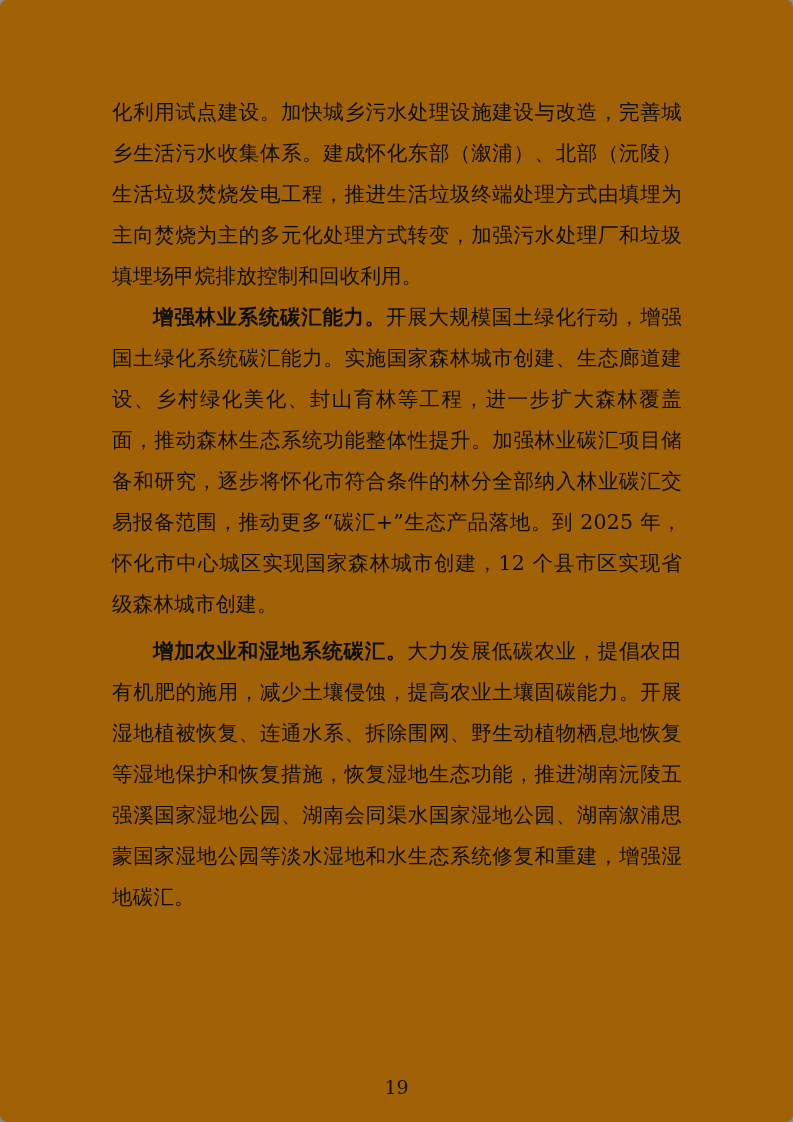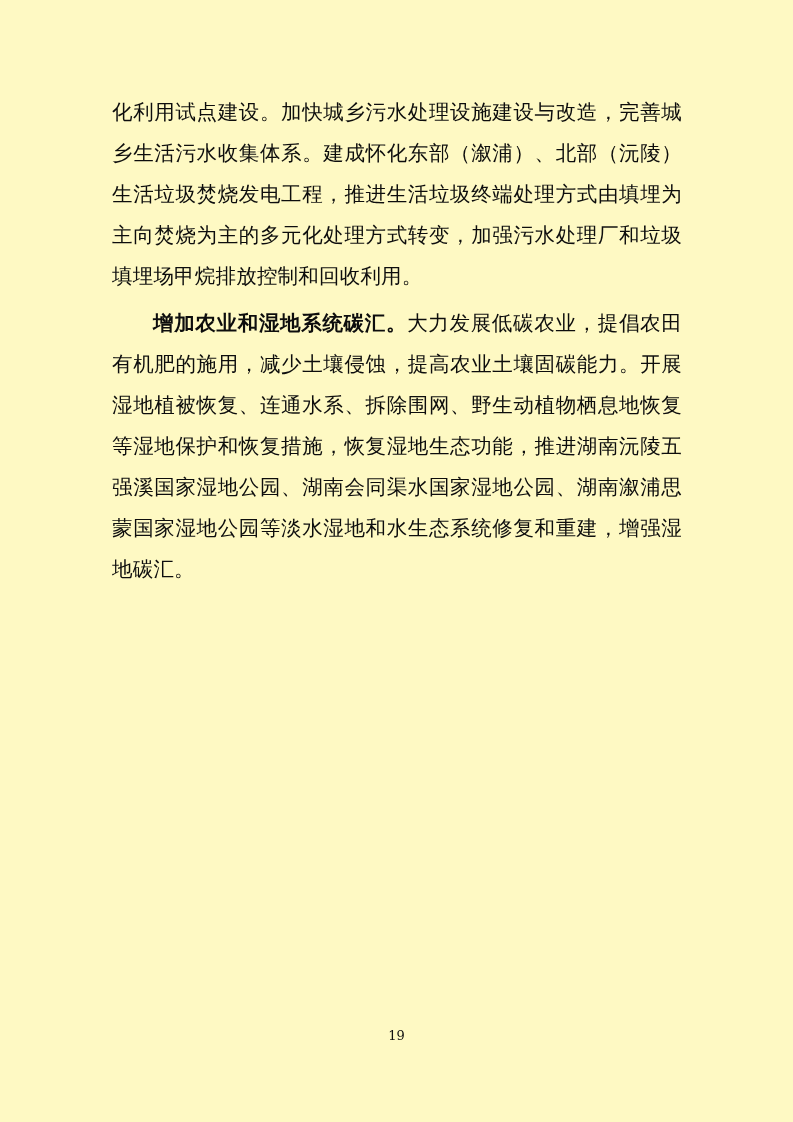--- a/index.html
+++ b/index.html
@@ -4,24 +4,25 @@
 <style>
   html, body {
     margin: 0;
     padding: 0;
     background: #8a8a8a;
   }
   .page {
     position: relative;
     width: 793px;
     height: 1122px;
-    background: #fef9c3;
+    background: #a16207;
     margin: 0 auto;
     overflow: hidden;
     box-sizing: border-box;
+    border-radius: 7px;
   }
   .content {
     position: absolute;
     left: 112px;
     top: 92px;
     width: 570px;
     font-family: "DejaVu Serif", "Liberation Serif", serif;
     color: #0d0d0d;
   }
   p {
@@ -47,36 +48,37 @@
     letter-spacing: 0.5px;
   }
   .lead {
     font-weight: bold;
   }
   .spacer-sm { height: 6px; }
   .pagenum {
     position: absolute;
     left: 0;
     right: 0;
-    top: 1028px;
+    top: 1076px;
     text-align: center;
     font-family: "DejaVu Serif", "Liberation Serif", serif;
-    font-size: 13px;
+    font-size: 19px;
     color: #111;
   }
 </style>
 </head>
 <body>
 
 <div class="page">
   <div class="content">
 
     <p class="para cont">化利用试点建设。加快城乡污水处理设施建设与改造，完善城乡生活污水收集体系。建成怀化东部（溆浦）、北部（沅陵）生活垃圾焚烧发电工程，推进生活垃圾终端处理方式由填埋为主向焚烧为主的多元化处理方式转变，加强污水处理厂和垃圾填埋场甲烷排放控制和回收利用。</p>
 
 
+    <p class="para"><span class="lead">增强林业系统碳汇能力。</span><span>开展大规模国土绿化行动，增强国土绿化系统碳汇能力。实施国家森林城市创建、生态廊道建设、乡村绿化美化、封山育林等工程，进一步扩大森林覆盖面，推动森林生态系统功能整体性提升。加强林业碳汇项目储备和研究，逐步将怀化市符合条件的林分全部纳入林业碳汇交易报备范围，推动更多“碳汇+”生态产品落地。到 2025 年，怀化市中心城区实现国家森林城市创建，12 个县市区实现省级森林城市创建。</span></p>
 
     <div class="spacer-sm"></div>
 
     <p class="para"><span class="lead">增加农业和湿地系统碳汇。</span><span>大力发展低碳农业，提倡农田有机肥的施用，减少土壤侵蚀，提高农业土壤固碳能力。开展湿地植被恢复、连通水系、拆除围网、野生动植物栖息地恢复等湿地保护和恢复措施，恢复湿地生态功能，推进湖南沅陵五强溪国家湿地公园、湖南会同渠水国家湿地公园、湖南溆浦思蒙国家湿地公园等淡水湿地和水生态系统修复和重建，增强湿地碳汇。</span></p>
 
   </div>
 
   <div class="pagenum">19</div>
 </div>
 

